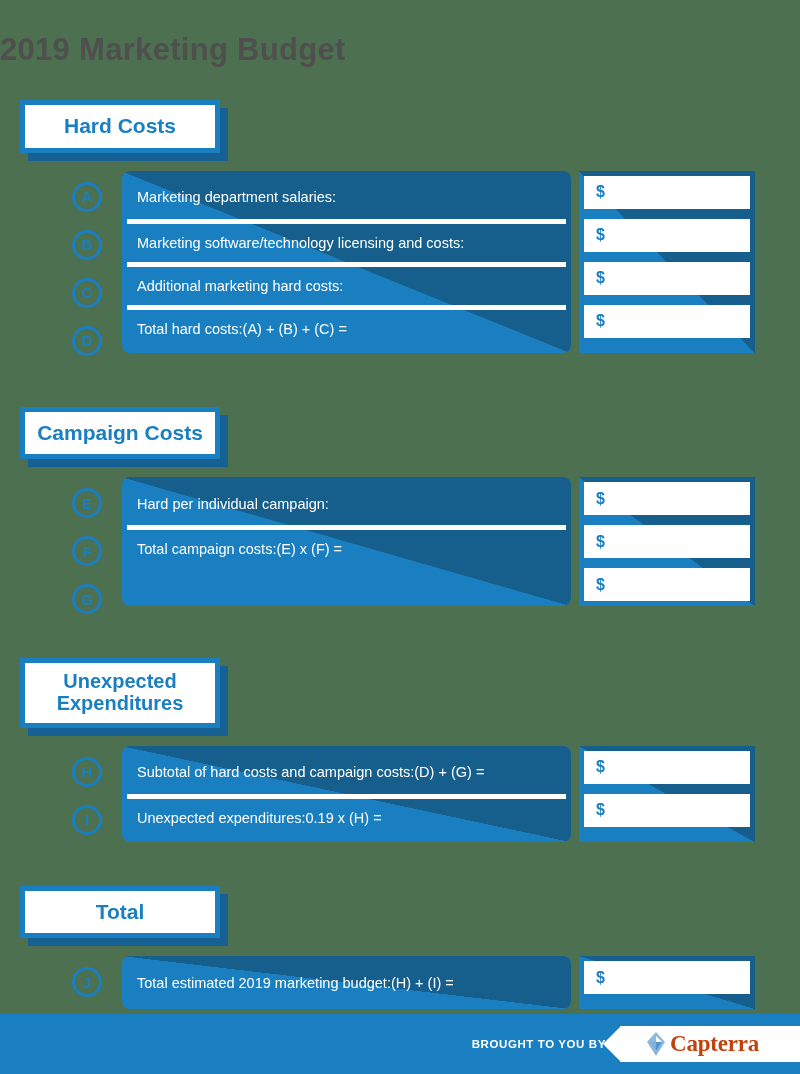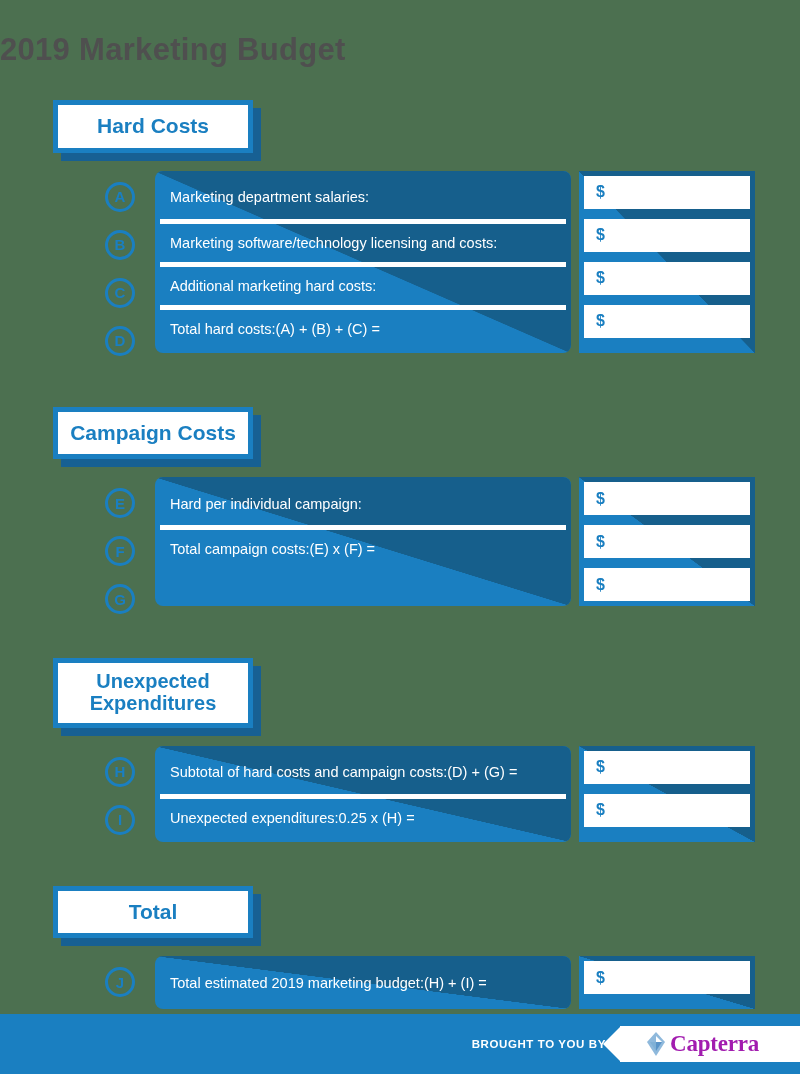--- a/index.html
+++ b/index.html
@@ -23,21 +23,20 @@
     font-size: 31px;
     font-weight: bold;
     letter-spacing: 0.3px;
     padding-top: 32px;
     padding-bottom: 10px;
   }
 
   
   .section {
     position: relative;
-    padding-left: 33px;
   }
 
   .badge-wrap {
     position: relative;
     margin-left: 20px;
     width: 200px;
   }
 
   .badge-shadow {
     position: absolute;
@@ -227,21 +226,21 @@
     border-right: 18px solid #ffffff;
   }
 
   .capterra {
     display: flex;
     align-items: center;
     gap: 4px;
   }
   .capterra-mark { display: block; }
   .capterra-text {
-    color: #a21caf;
+    color: #c2410c;
     font-family: "Liberation Serif", serif;
     font-size: 23px;
     font-weight: bold;
     letter-spacing: -0.2px;
   }
 </style>
 </head>
 <body>
 
 <div class="page-title">2019 Marketing Budget</div>
@@ -349,21 +348,21 @@
       <div class="letter-badge" style="margin-top:18px">I</div>
     </div>
 
     <div class="labels-panel">
       <div class="label-row">
         <span>Subtotal of hard costs and campaign costs: </span>
           <b>(D) + (G) =</b>
       </div>
       <div class="label-row">
         <span>Unexpected expenditures: </span>
-          <b>0.25 x (H) =</b>
+          <b>0.19 x (H) =</b>
       </div>
     </div>
 
     <div class="inputs-panel">
       <div class="input-row">
           <span>$</span>
         </div>
       <div class="input-row">
           <span>$</span>
         </div>

